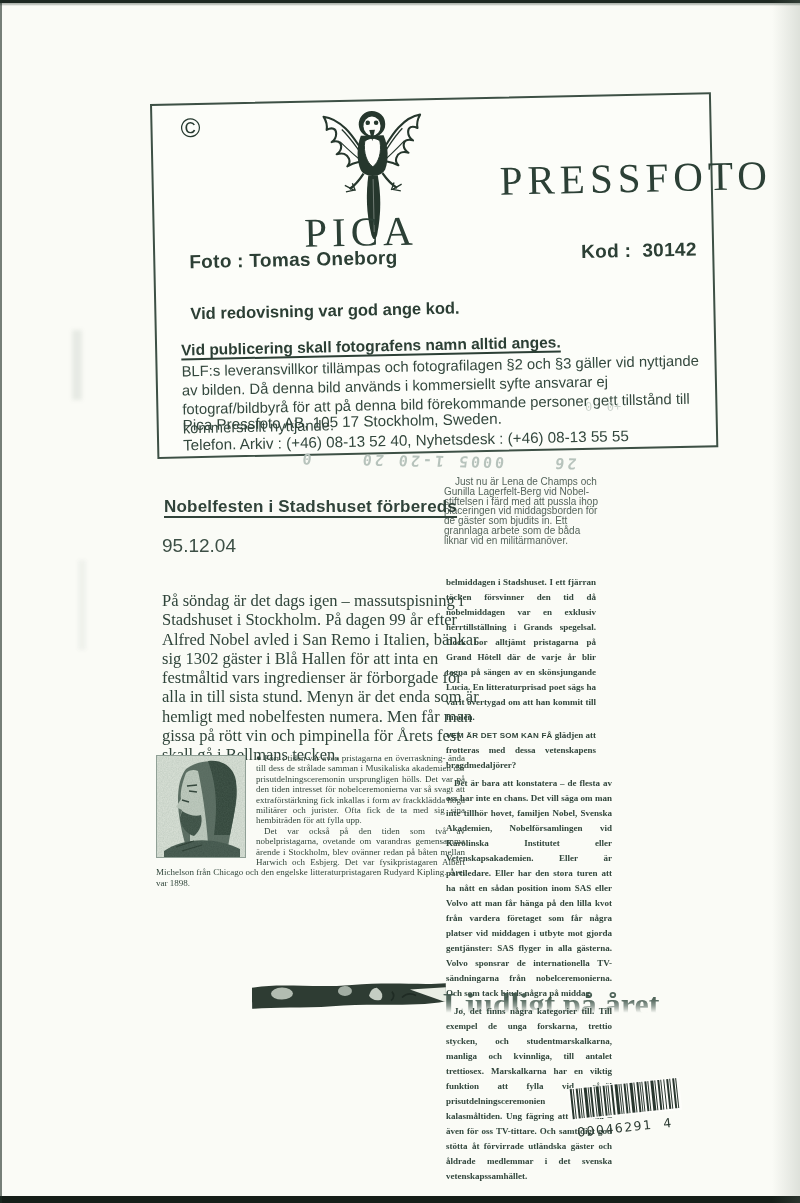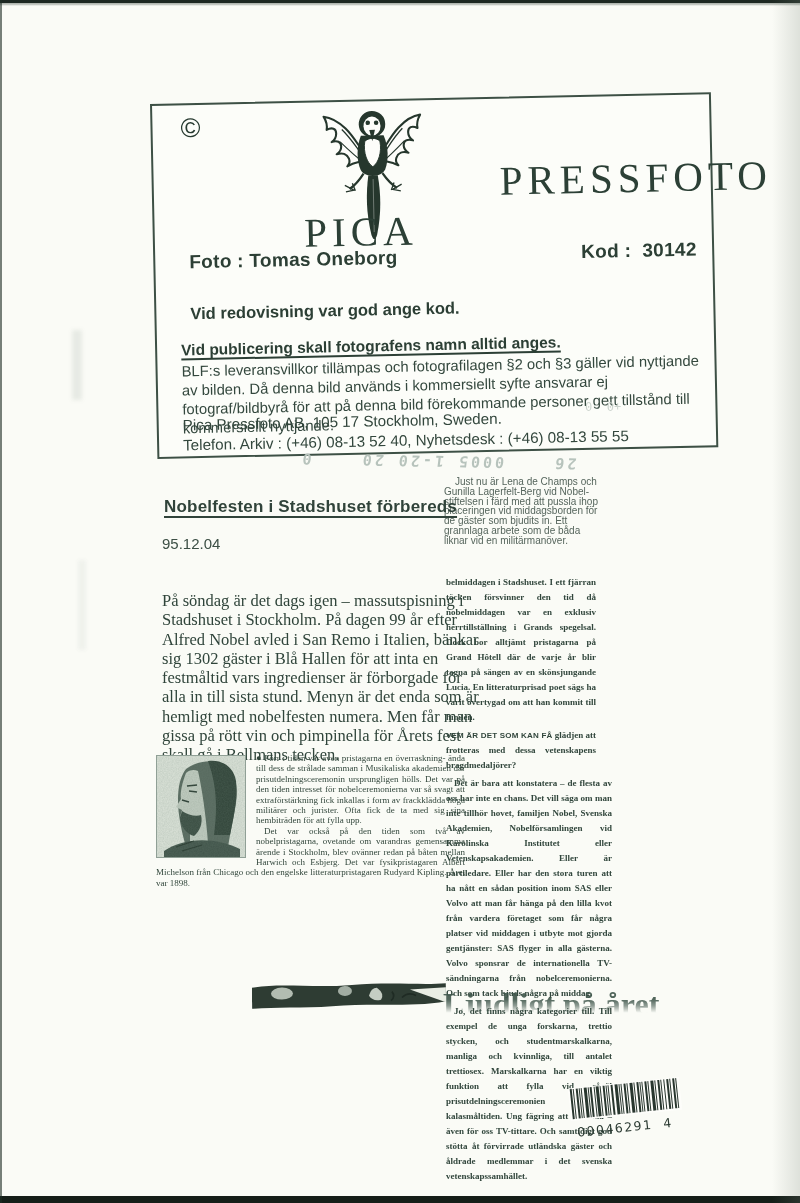--- a/index.html
+++ b/index.html
@@ -33,21 +33,21 @@
   .stamp{position:absolute;left:288px;top:452px;width:300px;text-align:center;
          font-family:"DejaVu Sans Mono",monospace;font-size:15px;font-weight:bold;letter-spacing:3px;
          color:#b7c3bc;transform:rotate(181deg) skewX(-6deg);white-space:pre;}
   .stamp2{position:absolute;left:585px;top:399px;font-family:"DejaVu Sans Mono",monospace;
           font-size:12px;color:#c2ccc5;transform:rotate(180deg);white-space:pre;opacity:.8;}
   
   .caption{position:absolute;left:444px;top:477px;width:154px;font-size:10px;line-height:9.8px;
            color:#55655c;text-indent:11px;}
   .headline{position:absolute;left:164px;top:497px;margin:0;font-size:17px;font-weight:bold;color:#30433a;
             text-decoration:underline;text-decoration-thickness:2px;text-underline-offset:4px;letter-spacing:.2px;}
-  .adate{position:absolute;left:162px;top:535px;font-size:15px;color:#3c4f45;}
+  .adate{position:absolute;left:162px;top:535px;font-size:19px;color:#3c4f45;}
   .lead{position:absolute;left:146px;top:575px;width:324px;margin:16px;font-family:"Liberation Serif",serif;
         font-size:16.5px;line-height:19.3px;color:#2f443a;}
   .col1small{position:absolute;left:156px;top:753px;width:309px;font-family:"Liberation Serif",serif;
              font-size:9px;font-weight:normal;line-height:10.4px;color:#31463b;text-align:justify;}
   .col1small p{margin:0;}
   .col1small p.ind{text-indent:8px;}
   .portrait{float:left;width:90px;height:103px;margin:2px 10px 3px 0;}
   .photostrip{position:absolute;left:252px;top:980px;transform:rotate(-.5deg);}
   .col2{position:absolute;left:446px;top:575px;width:166px;font-family:"Liberation Serif",serif;
         font-size:9px;font-weight:bold;line-height:15px;color:#31463c;text-align:justify;}

